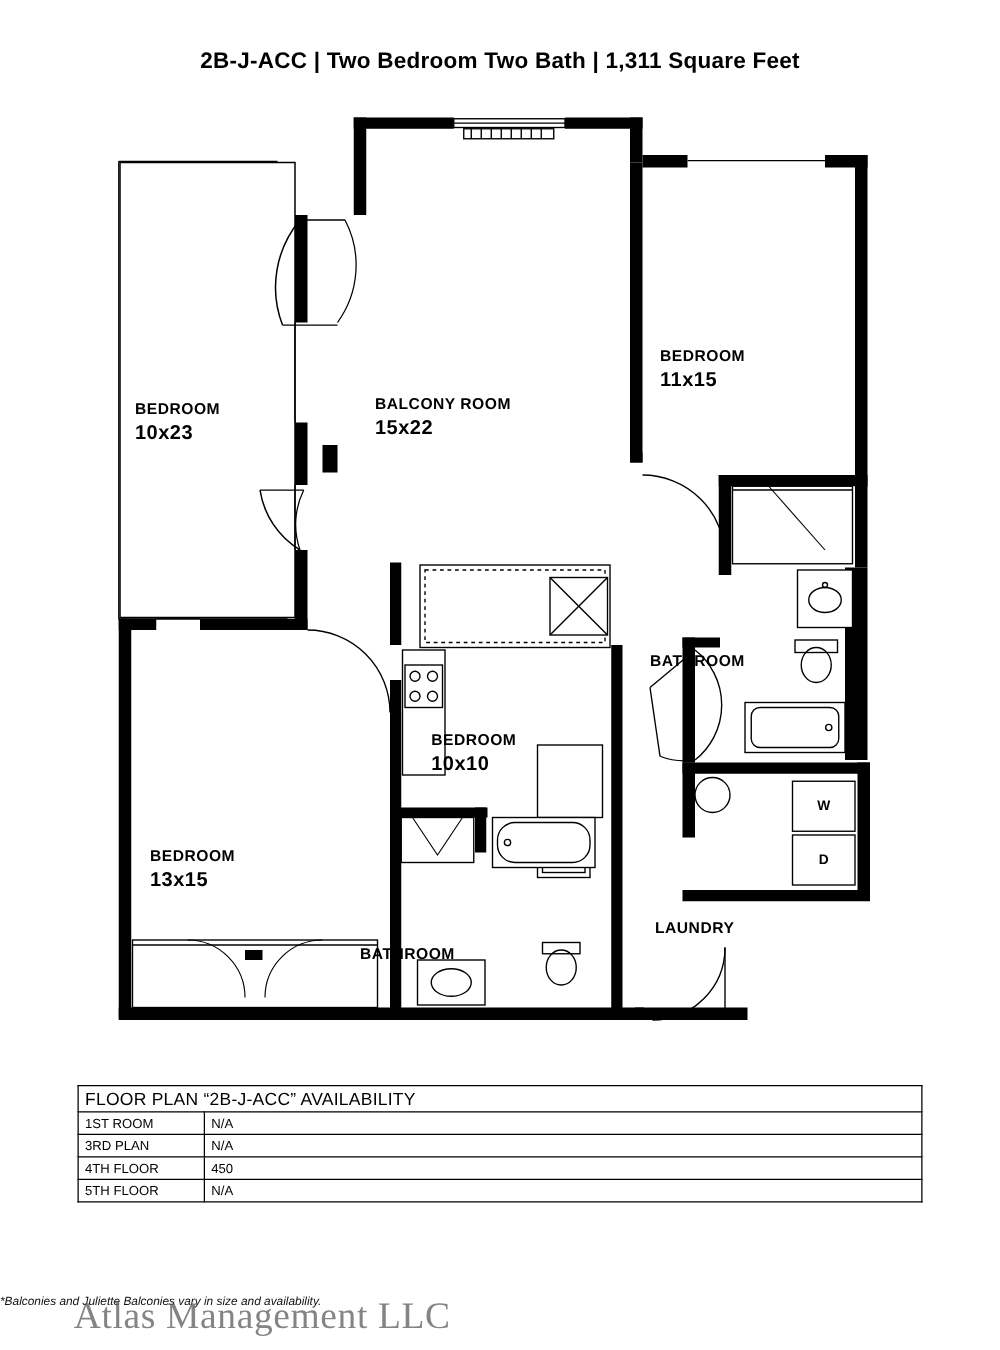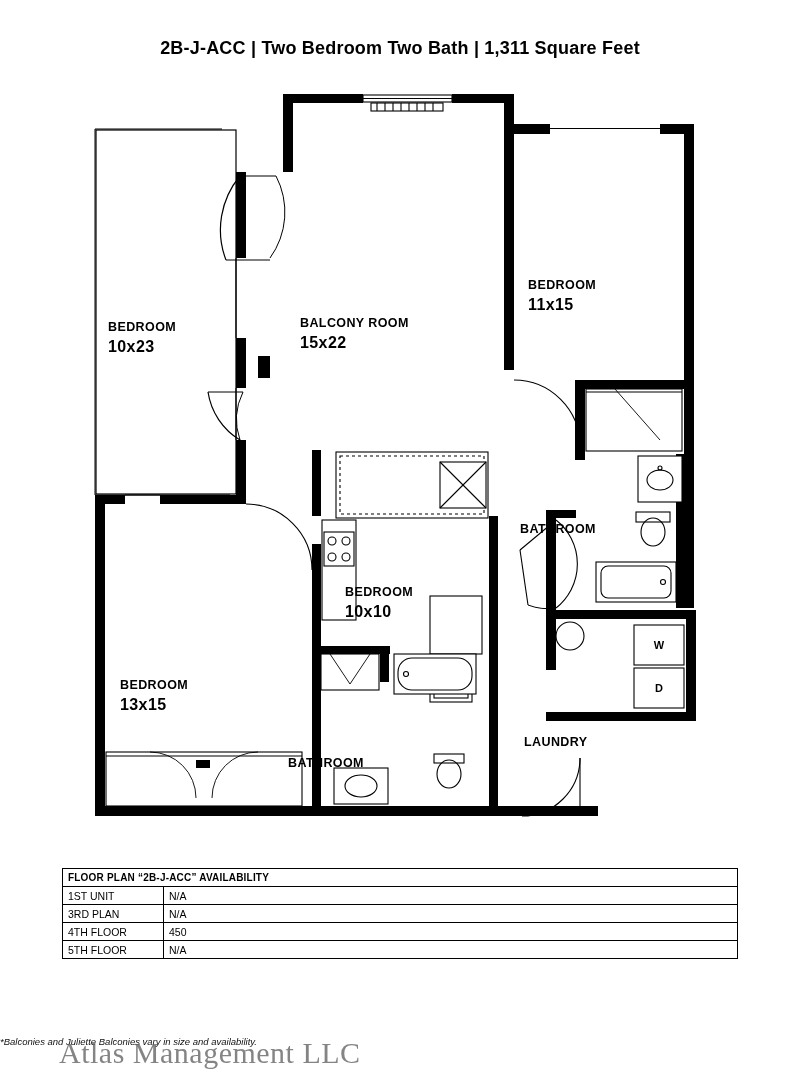--- a/index.html
+++ b/index.html
@@ -79,22 +79,22 @@
     border-collapse: collapse;
     font-size: 10.5px;
   }
   .avail td {
     border: 1px solid #000;
     padding: 2px 5px;
     height: 13px;
     vertical-align: middle;
   }
   .avail .hdr-full {
-    font-weight: bold;
-    font-size: 10px;
+    font-weight: normal;
+    font-size: 14px;
     letter-spacing: 0.2px;
   }
   .avail .colhdr {
     font-weight: bold;
   }
   .avail .c-level { width: 90px; }
 
   
   .footnote {
     position: absolute;
@@ -345,21 +345,21 @@
     <div class="appl-label" style="left:645px; top:559px; width:28px;">W</div>
     <div class="appl-label" style="left:645px; top:602px; width:28px;">D</div>
   </div>
 
   <table class="avail">
     <tbody>
       <tr>
         <td class="hdr-full" colspan="2">FLOOR PLAN “2B-J-ACC” AVAILABILITY</td>
       </tr>
       <tr>
-        <td class="c-level">1ST UNIT</td>
+        <td class="c-level">1ST ROOM</td>
         <td>N/A</td>
       </tr>
       <tr>
         <td class="c-level">3RD PLAN</td>
         <td>N/A</td>
       </tr>
       <tr>
         <td class="c-level">4TH FLOOR</td>
         <td>450</td>
       </tr>

